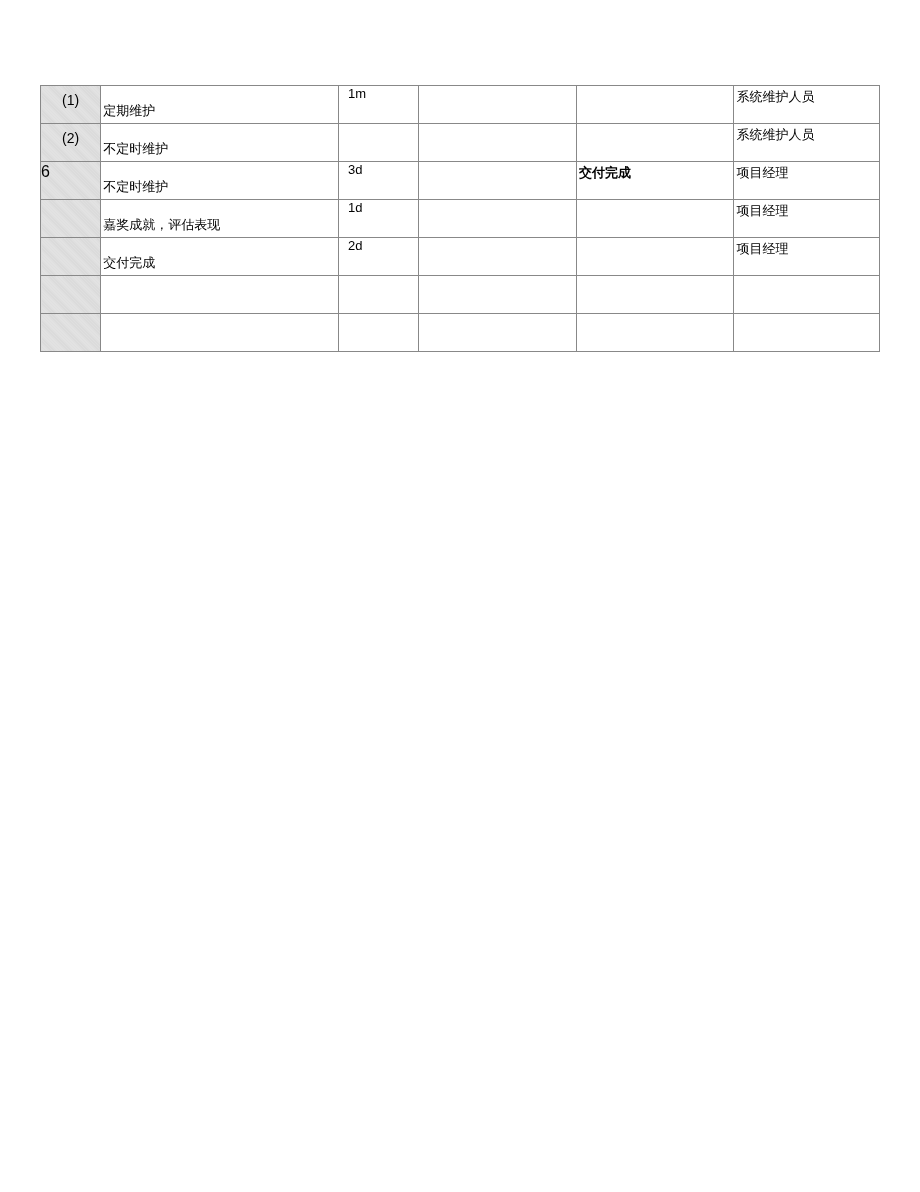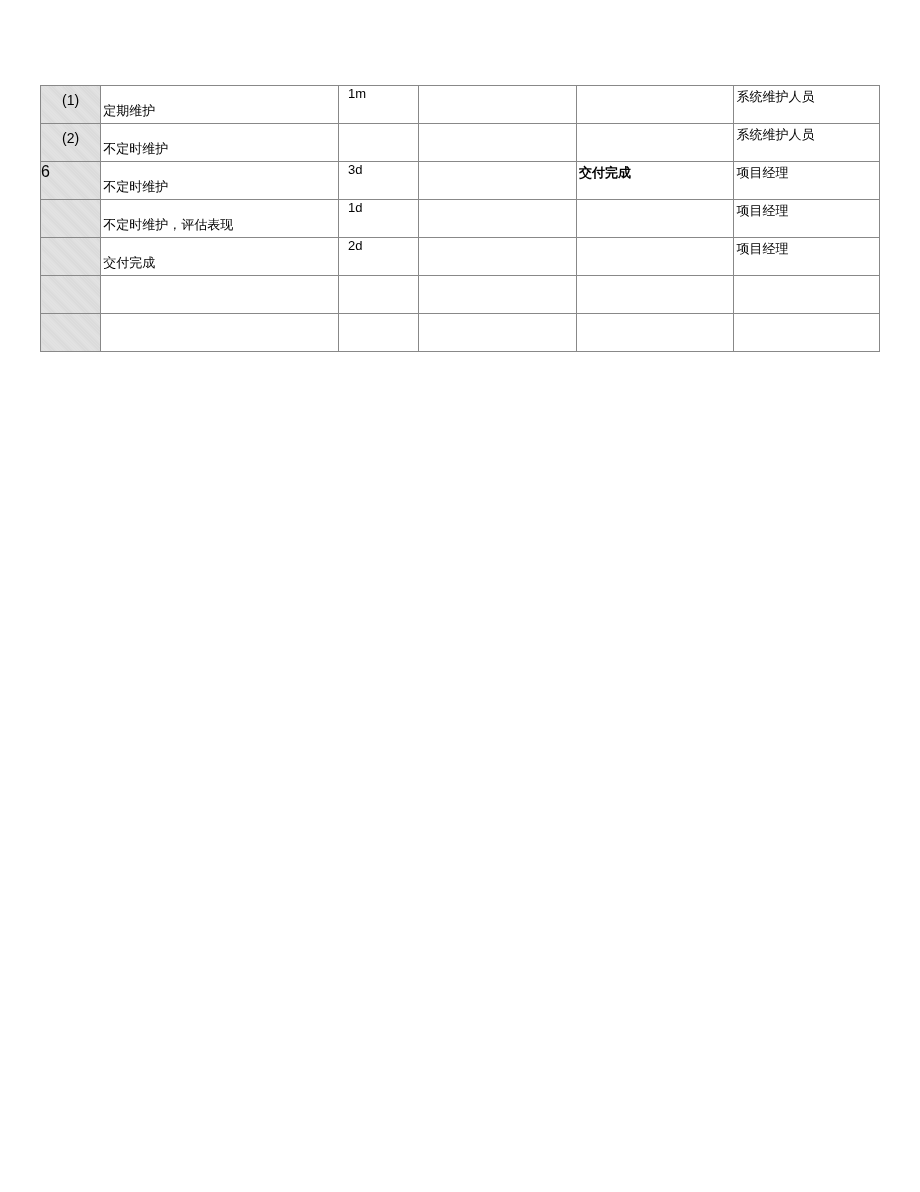--- a/index.html
+++ b/index.html
@@ -113,21 +113,21 @@
         <tr>
           <td class="shaded idx-cell left-align">6</td>
           <td class="task-cell">不定时维护</td>
           <td class="dur-cell">3d</td>
           <td class="mid-cell"></td>
           <td class="mid-cell">交付完成</td>
           <td class="own-cell">项目经理</td>
         </tr>
         <tr>
           <td class="shaded idx-cell"></td>
-          <td class="task-cell">不定时维护，评估表现</td>
+          <td class="task-cell">嘉奖成就，评估表现</td>
           <td class="dur-cell">1d</td>
           <td class="mid-cell"></td>
           <td class="mid-cell"></td>
           <td class="own-cell">项目经理</td>
         </tr>
         <tr>
           <td class="shaded idx-cell"></td>
           <td class="task-cell">交付完成</td>
           <td class="dur-cell">2d</td>
           <td class="mid-cell"></td>

